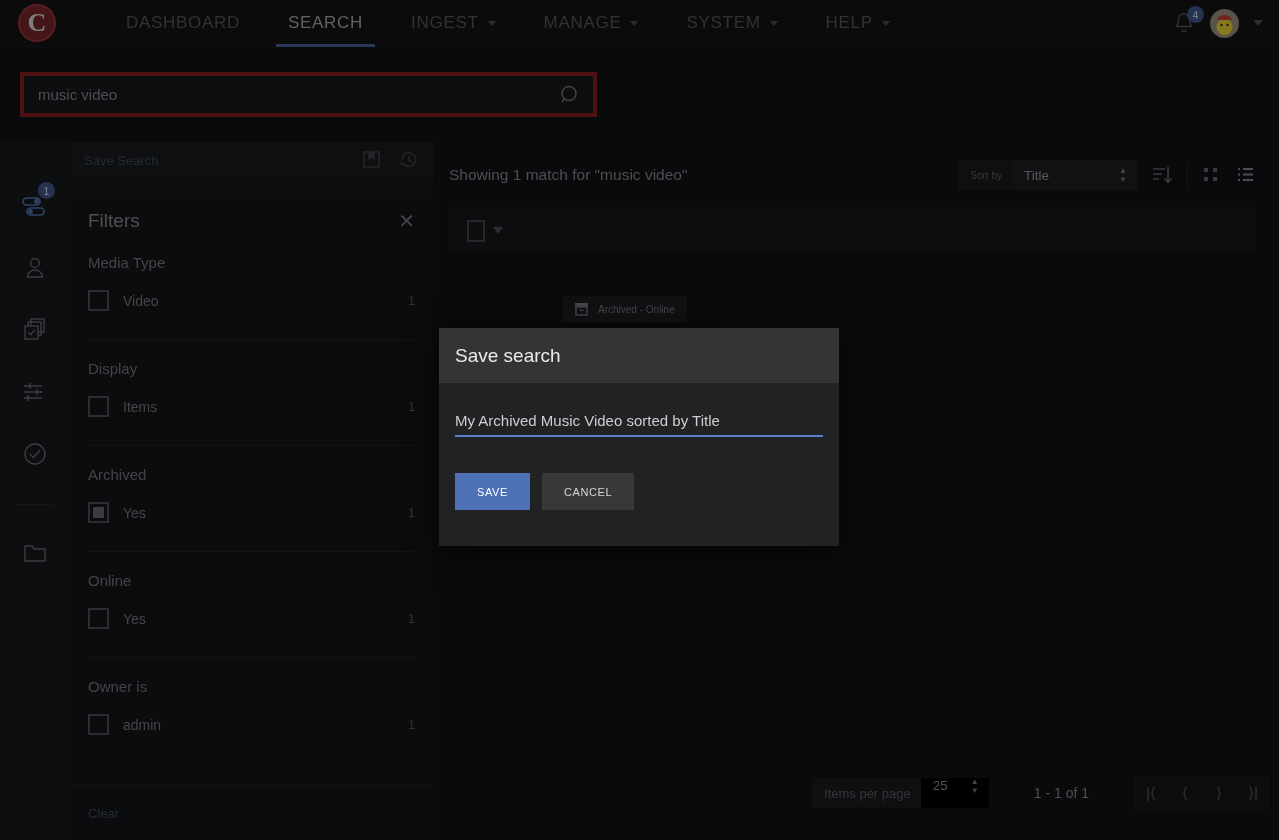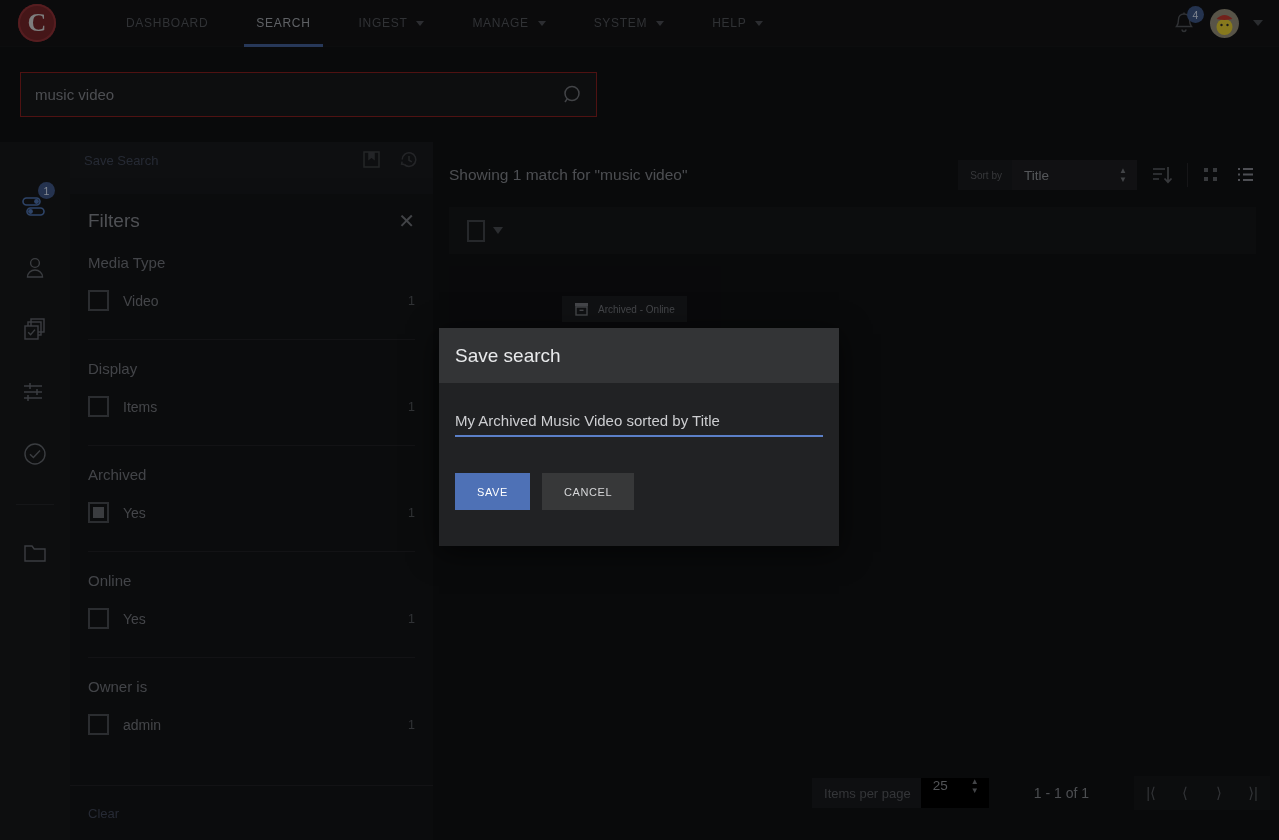--- a/index.html
+++ b/index.html
@@ -23,21 +23,21 @@
   }
   .logo {
     width: 38px; height: 38px; margin-left: 18px; border-radius: 50%;
     background: #6f2327; display: flex; align-items: center; justify-content: center;
     color: #c9c9c9; font-size: 26px; font-weight: 700; font-family: "Liberation Serif", serif;
     line-height: 1; box-shadow: inset 0 0 0 2px #8a2f34;
   }
   .navitems { display: flex; align-items: center; height: 47px; margin-left: 48px; gap: 4px; }
   .navitem {
     position: relative; height: 47px; padding: 0 22px; display: flex; align-items: center;
-    gap: 9px; color: #4e5055; font-size: 12px; letter-spacing: 0.7px; cursor: pointer;
+    gap: 9px; color: #4e5055; font-size: 17px; letter-spacing: 0.7px; cursor: pointer;
   }
   .navitem.active { color: #9a9da3; }
   .navitem.active::after {
     content: ""; position: absolute; left: 10px; right: 10px; bottom: 0; height: 3px;
     background: #3f5a8f;
   }
   .caret { width: 0; height: 0; border-left: 4px solid transparent; border-right: 4px solid transparent; border-top: 5px solid currentColor; opacity: .9; }
   .navright { margin-left: auto; display: flex; align-items: center; gap: 14px; padding-right: 16px; }
   .bellwrap { position: relative; width: 24px; height: 26px; cursor: pointer; }
   .badge {
@@ -49,21 +49,21 @@
     width: 29px; height: 29px; border-radius: 50%; overflow: hidden;
     background: #7a7360; display:flex; align-items:center; justify-content:center; cursor: pointer;
     box-shadow: inset 0 0 0 1px #2a2b2d;
   }
   .chev-small { width:0;height:0;border-left:5px solid transparent;border-right:5px solid transparent;border-top:6px solid #45484d; cursor:pointer; }
 
   
   .searchzone { position: absolute; top: 47px; left: 0; right: 0; height: 95px; background: #0f1012; }
   .searchbox {
     position: absolute; left: 20px; top: 25px; width: 577px; height: 45px;
-    background: #151618; border: 1px solid #7f1d1d; display: flex; align-items: center;
+    background: #151618; border: 4px solid #7f1d1d; display: flex; align-items: center;
   }
   .searchbox input {
     flex: 1; background: transparent; border: 0; outline: none;
     color: #7b7e84; font-size: 15px; padding: 0 14px; font-family: "Liberation Sans", sans-serif;
   }
   .searchbox .mag { width: 46px; display:flex; align-items:center; justify-content:center; cursor:pointer; }
 
   
   .rail {
     position: absolute; left: 0; top: 142px; bottom: 0; width: 70px; background: #151618;

